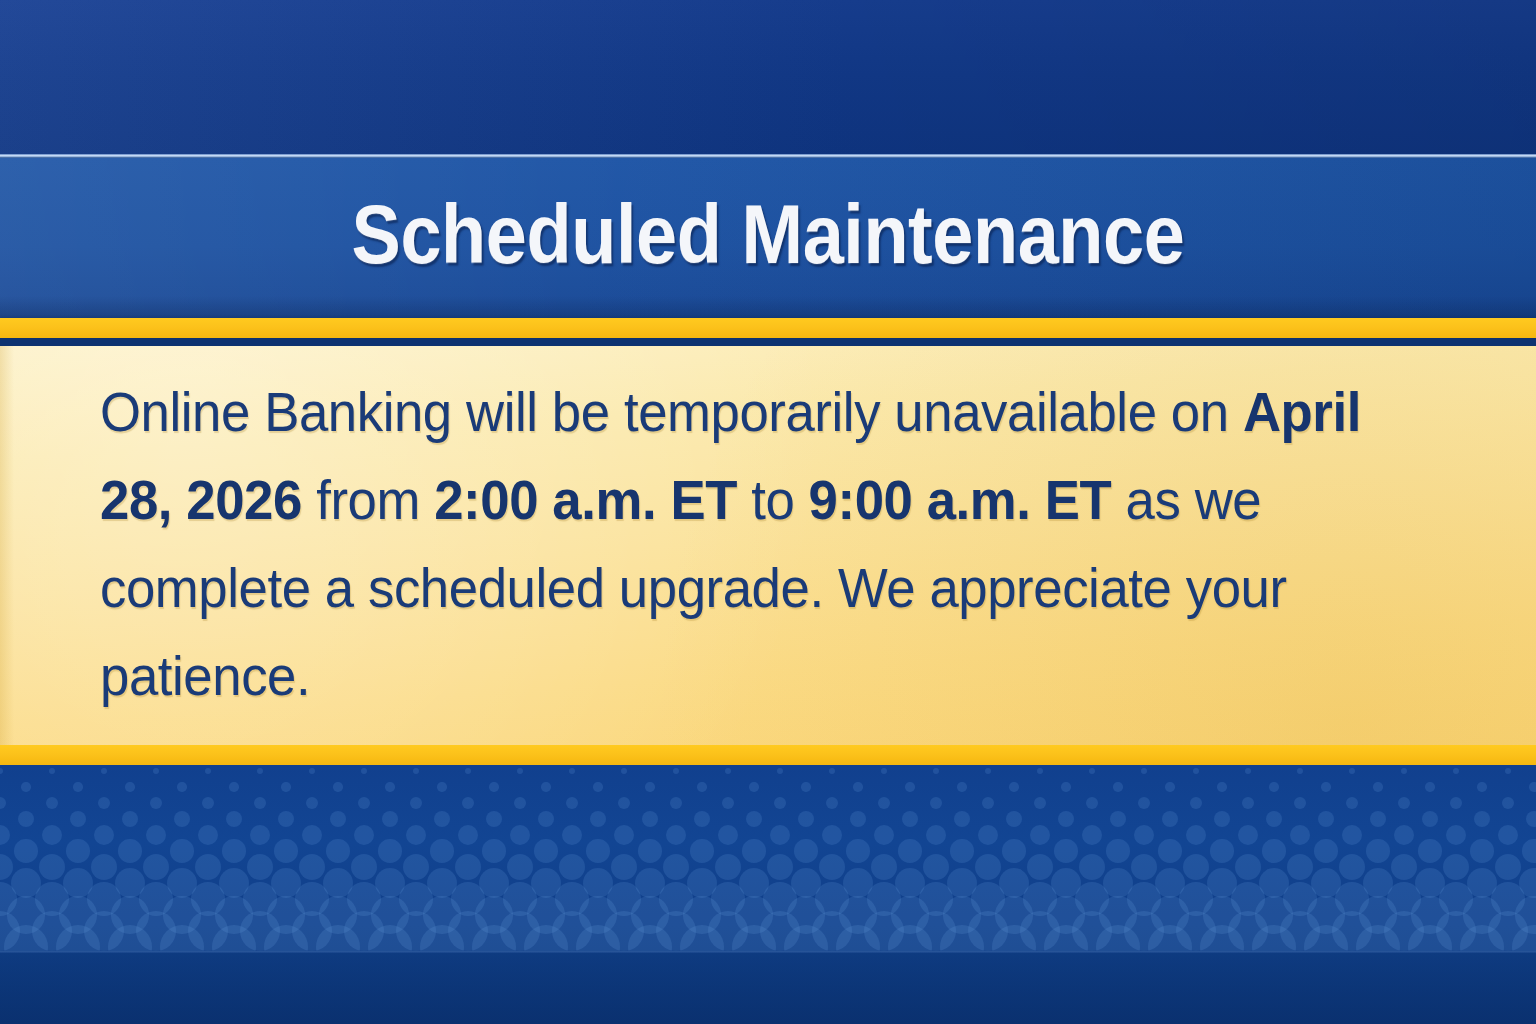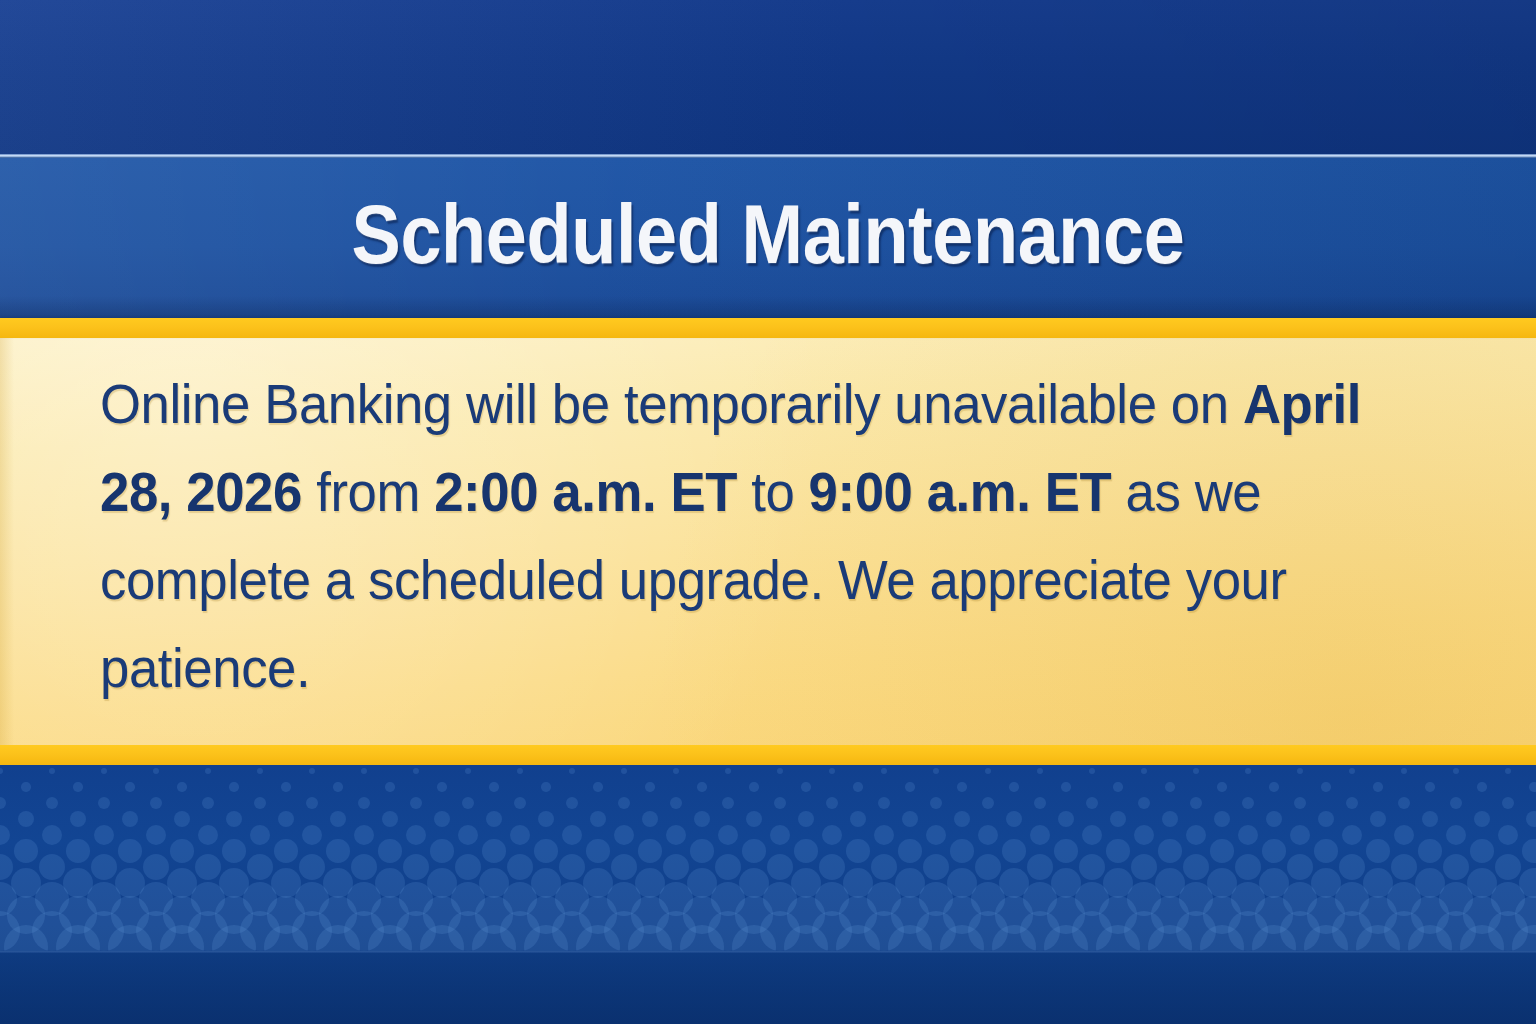--- a/index.html
+++ b/index.html
@@ -77,21 +77,21 @@
     position:absolute; left:0;
     width:1536px; height:20px;
     background:linear-gradient(180deg, #ffca1f 0%, #fcc21b 45%, #f5b70f 100%);
     z-index:3;
   }
   .gold-bar.top { top:318px; box-shadow:0 -1px 2px rgba(10,40,95,0.25); }
   .gold-bar.bottom { top:745px; }
 
   
   .message-zone {
-    position:absolute; left:0; top:338px;
+    position:absolute; left:0; top:346px;
     width:1536px; height:407px;
     background:linear-gradient(176deg,
       #fdf0c3 0%,
       #fbe9ac 22%,
       #fbe29a 48%,
       #fbdb86 74%,
       #fad577 100%);
     overflow:hidden;
   }
   .message-zone::before {

